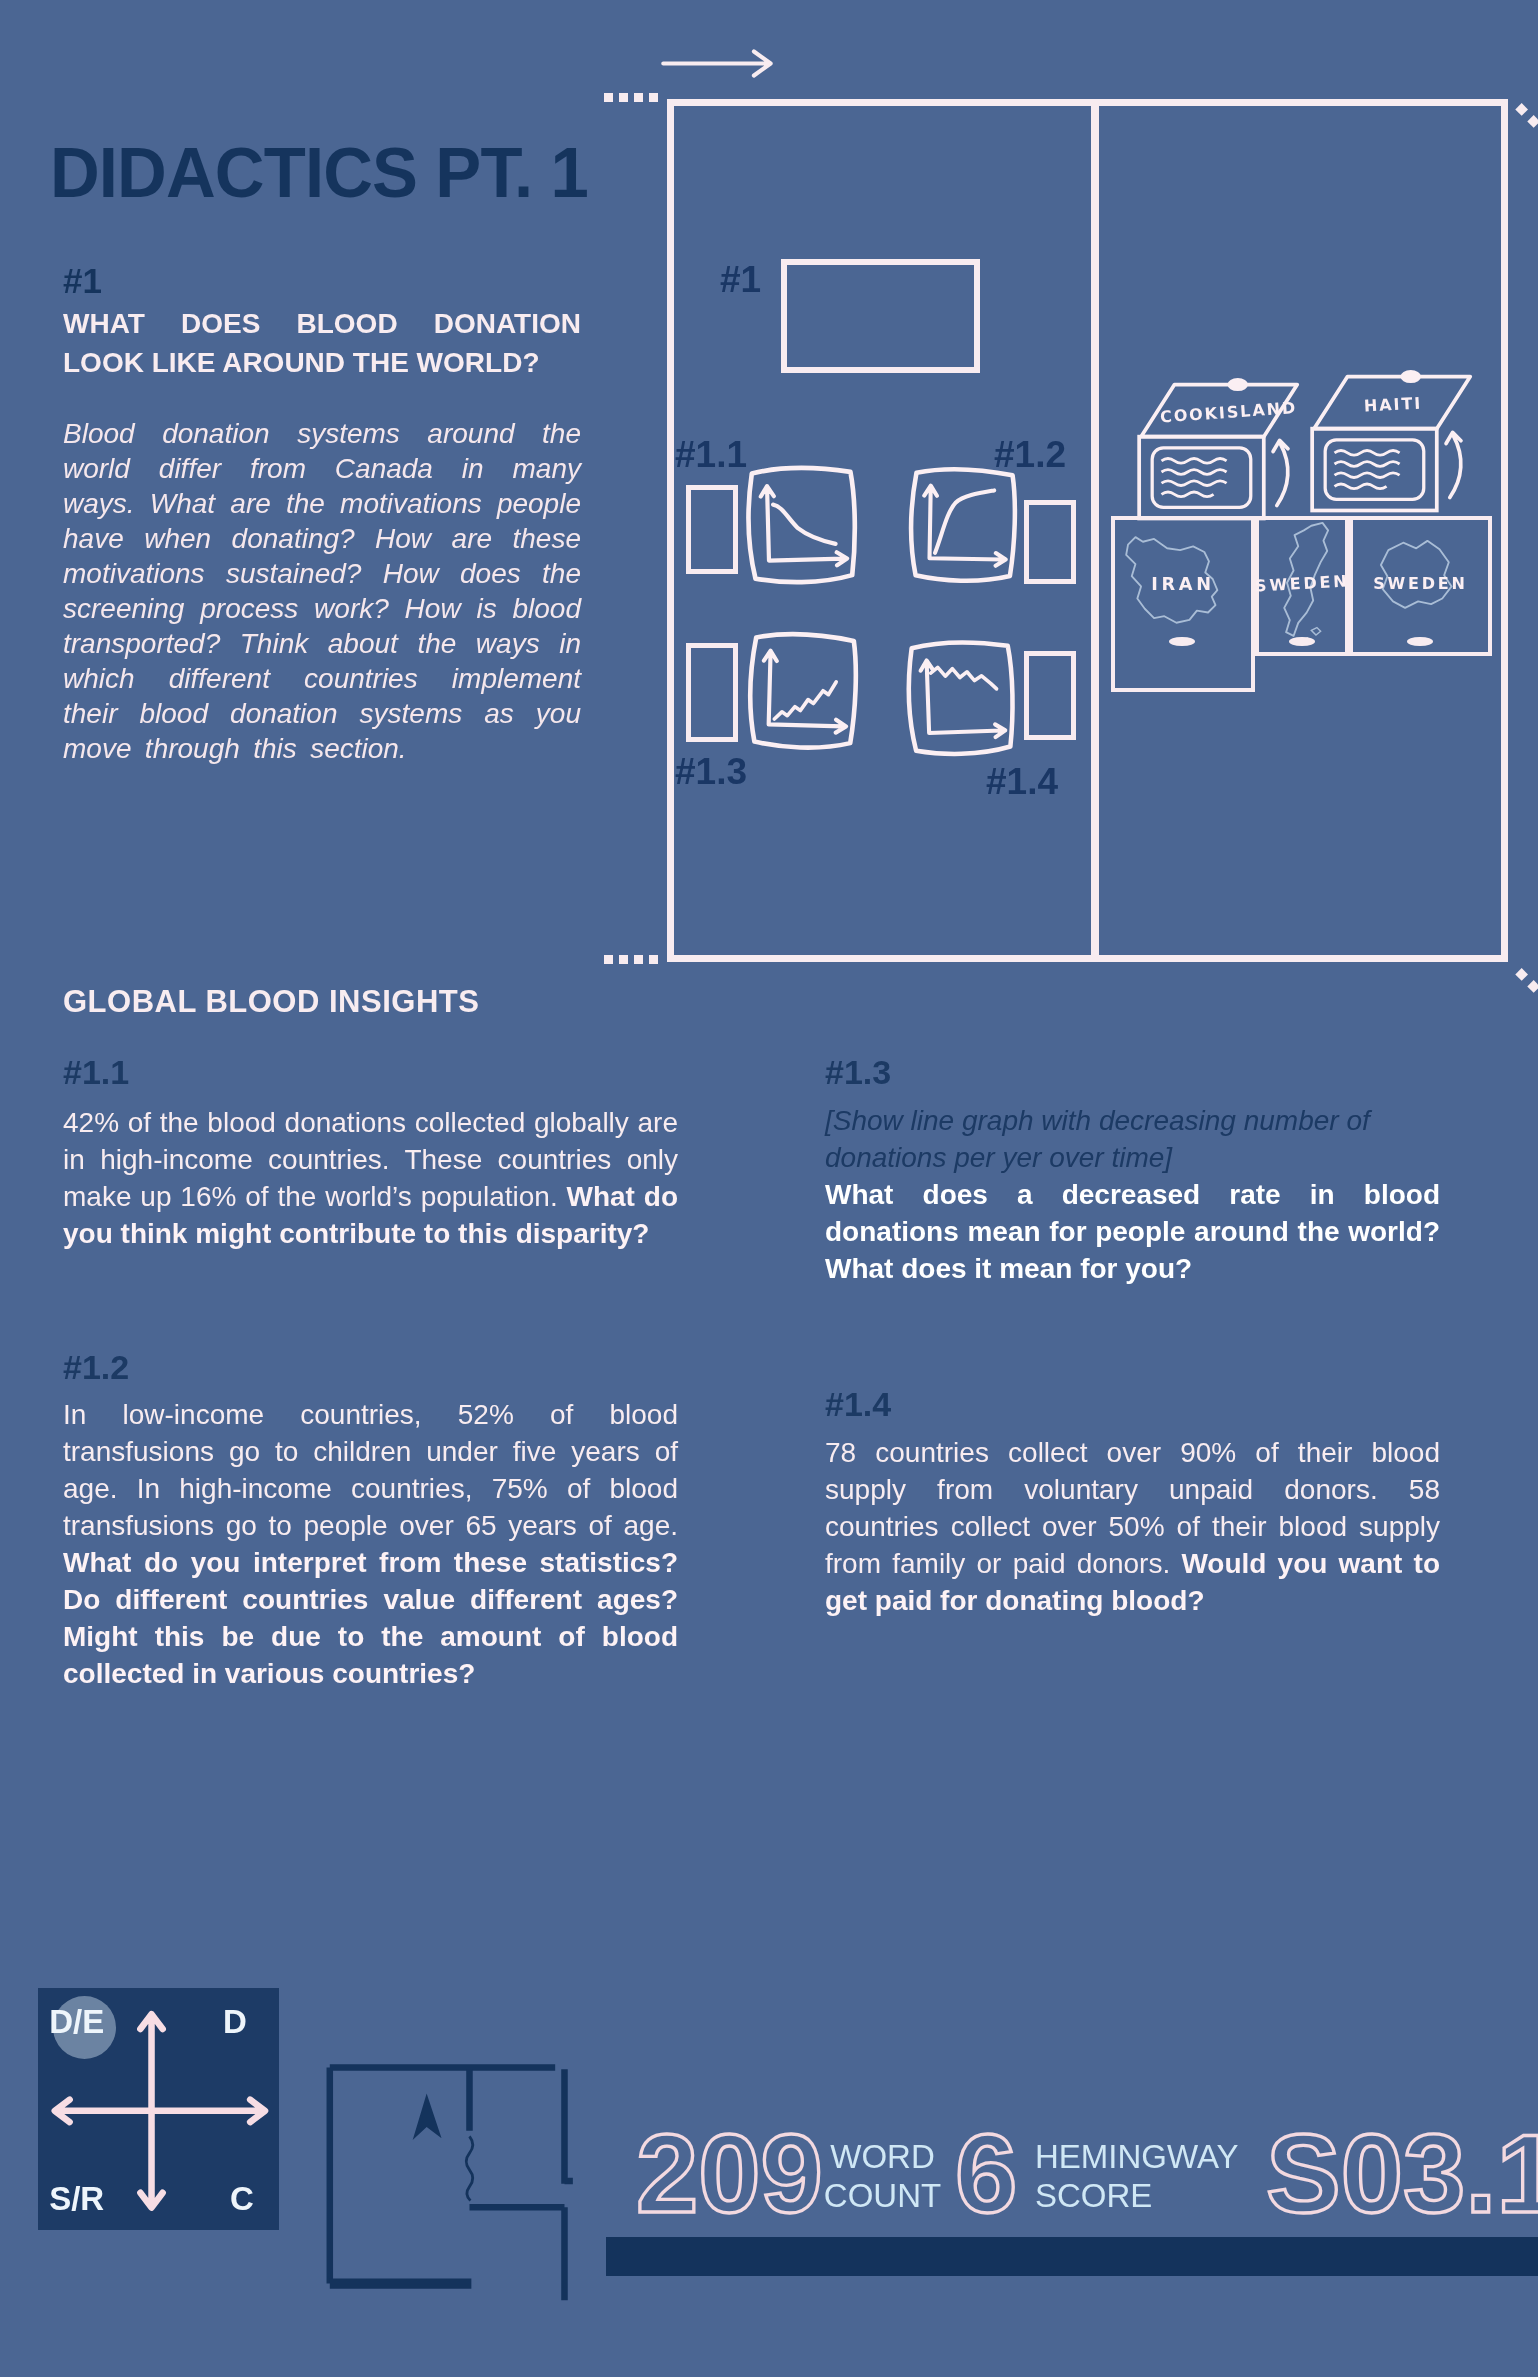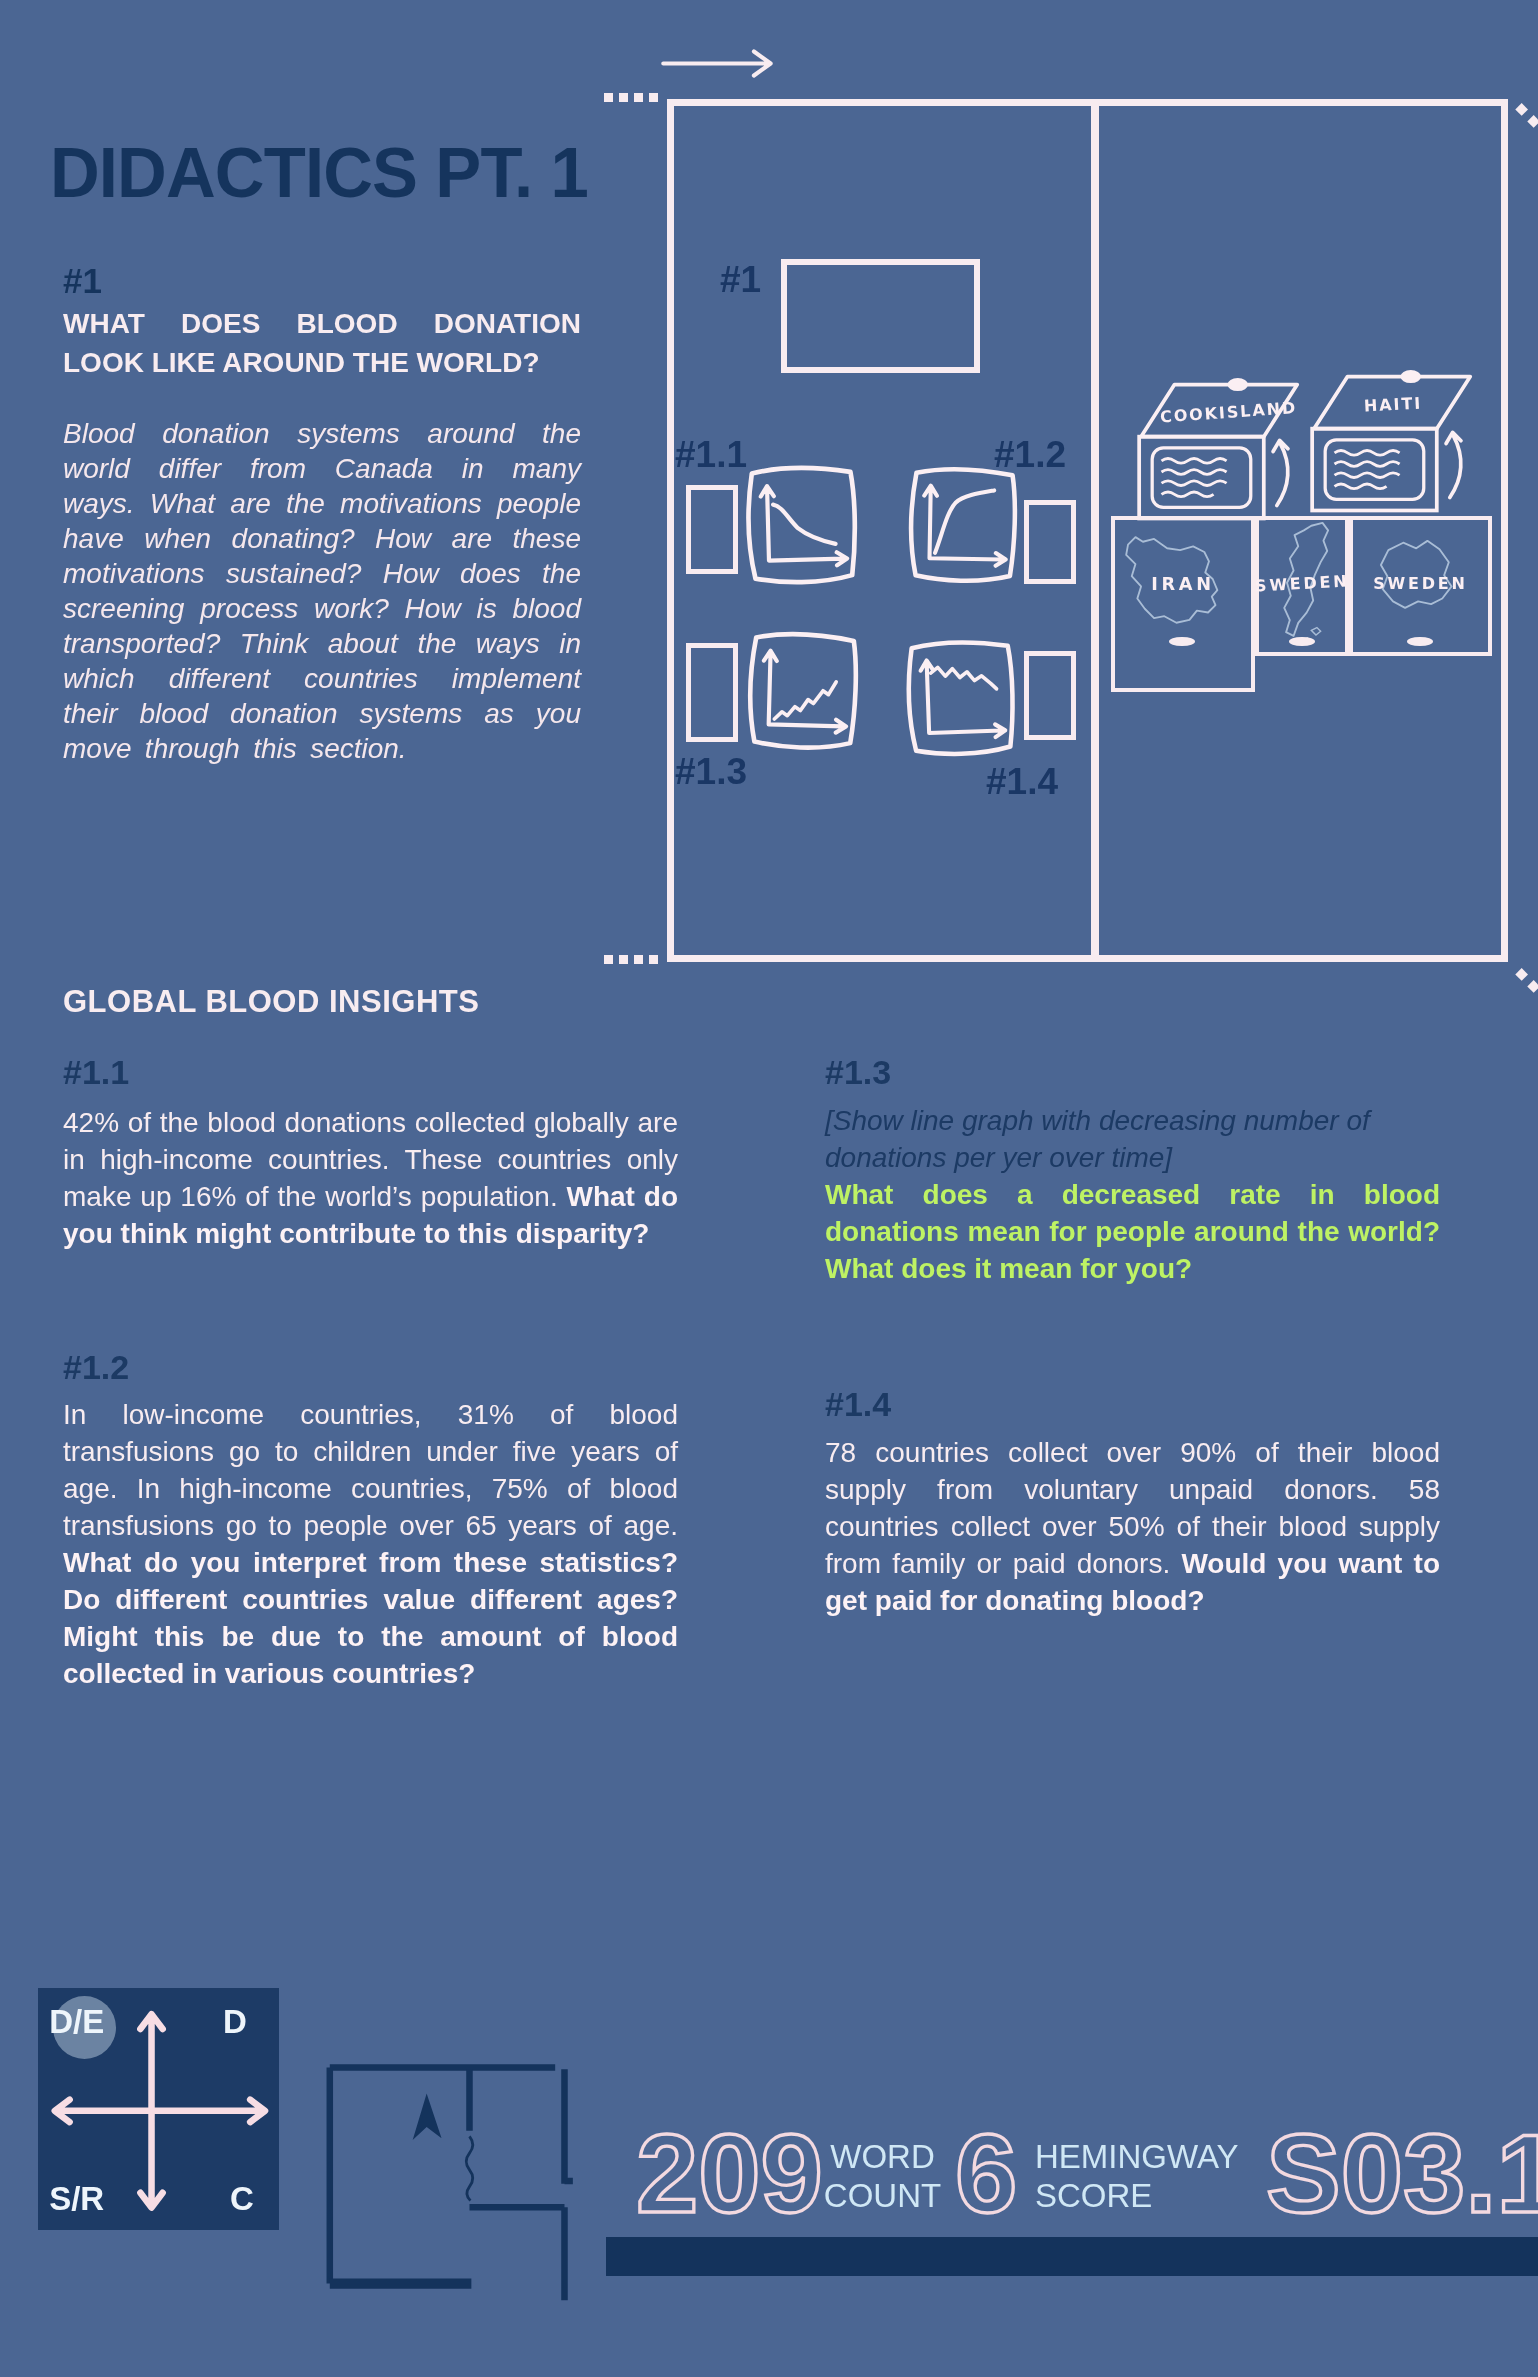--- a/index.html
+++ b/index.html
@@ -44,21 +44,21 @@
     color:#fbeff3; font-family:"DejaVu Sans", sans-serif; font-size:17.7px;
     letter-spacing:3.7px; font-weight:700; text-align:center;
   }
 
   
   .insights-head { left:63px; top:984px; font-size:31px; font-weight:700; color:#f8ecf0; letter-spacing:0.5px; }
   .ins-num { font-size:34px; font-weight:700; color:#1c3a64; }
   .ins-body { width:615px; font-size:28px; line-height:37px; color:#f8ecf0; text-align:justify; }
   .ins-body b { font-weight:700; color:#fdf2f5; }
   .ins-note { width:615px; font-size:28px; line-height:37px; font-style:italic; color:#1c3a64; }
-  .ins-bold { width:615px; font-size:28px; line-height:37px; font-weight:700; color:#bef264; text-align:justify; }
+  .ins-bold { width:615px; font-size:28px; line-height:37px; font-weight:700; color:#ffffff; text-align:justify; }
 
   
   .quad-box { left:38px; top:1988px; width:241px; height:242px; background:#1d3b66; }
   .quad-label { position:absolute; font-size:33px; font-weight:700; color:#eef5fb; }
   .quad-circle { position:absolute; left:15px; top:7.5px; width:63px; height:63px;
                  border-radius:50%; background:rgba(205,220,236,0.45); }
 
   .big-outline {
     font-size:112px; font-weight:700; line-height:1; color:transparent;
     -webkit-text-stroke:3.3px #f3d9e0; white-space:nowrap;
@@ -187,21 +187,21 @@
 
   <div class="abs insights-head">GLOBAL BLOOD INSIGHTS</div>
 
   <div class="abs ins-num" style="left:63px; top:1053px;">#1.1</div>
   <p class="abs ins-body" style="left:63px; top:1104px;">
     <span>42% of the blood donations collected globally are in high-income countries. These countries only make up 16% of the world’s population. </span><b>What do you think might contribute to this disparity?</b>
   </p>
 
   <div class="abs ins-num" style="left:63px; top:1348px;">#1.2</div>
   <p class="abs ins-body" style="left:63px; top:1396px;">
-    <span>In low-income countries, 31% of blood transfusions go to children under five years of age. In high-income countries, 75% of blood transfusions go to people over 65 years of age. </span><b>What do you interpret from these statistics? Do different countries value different ages? Might this be due to the amount of blood collected in various countries?</b>
+    <span>In low-income countries, 52% of blood transfusions go to children under five years of age. In high-income countries, 75% of blood transfusions go to people over 65 years of age. </span><b>What do you interpret from these statistics? Do different countries value different ages? Might this be due to the amount of blood collected in various countries?</b>
   </p>
 
   <div class="abs ins-num" style="left:825px; top:1053px;">#1.3</div>
   <div class="abs ins-note" style="left:825px; top:1102px;">[Show line graph with decreasing number of donations per yer over time]</div>
   <div class="abs ins-bold" style="left:825px; top:1176px;">What does a decreased rate in blood donations mean for people around the world? What does it mean for you?</div>
 
   <div class="abs ins-num" style="left:825px; top:1385px;">#1.4</div>
   <p class="abs ins-body" style="left:825px; top:1434px;">
     <span>78 countries collect over 90% of their blood supply from voluntary unpaid donors. 58 countries collect over 50% of their blood supply from family or paid donors. </span><b>Would you want to get paid for donating blood?</b>
   </p>

